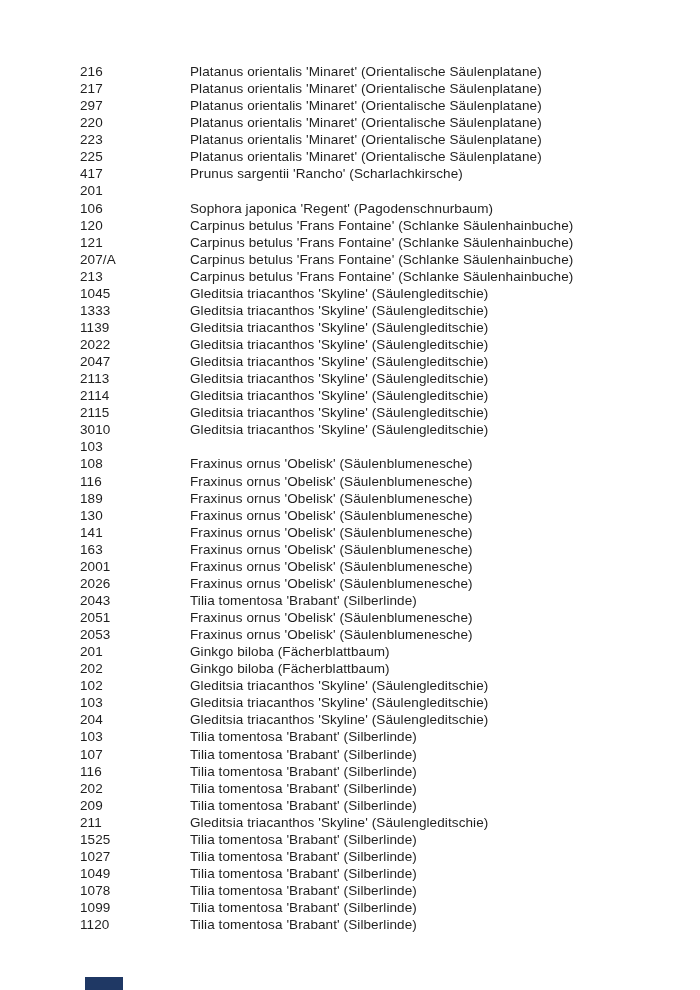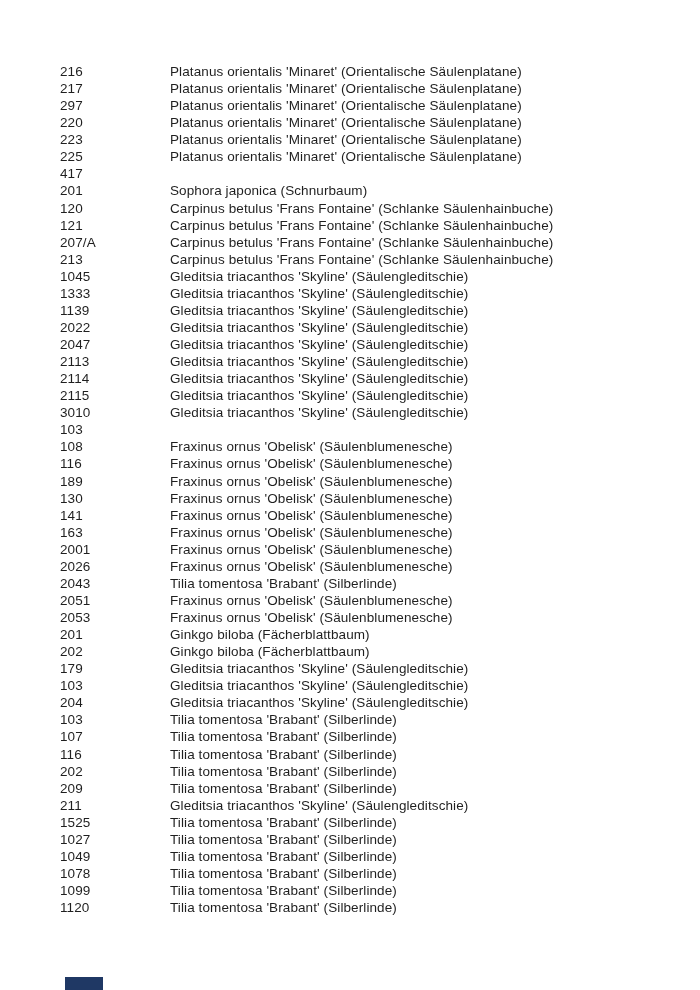--- a/index.html
+++ b/index.html
@@ -11,20 +11,21 @@
     width: 700px;
     height: 990px;
     position: relative;
     overflow: hidden;
     font-family: "Liberation Sans", "DejaVu Sans", sans-serif;
   }
   .page {
     position: absolute;
     inset: 0;
     background: #ffffff;
+    margin-left: 20px;
   }
   .tree-list {
     position: absolute;
     top: 63px;
     left: 60px;
     right: 20px;
   }
   .row {
     display: flex;
     align-items: baseline;
@@ -82,27 +83,31 @@
     <span class="name">Platanus orientalis 'Minaret' (Orientalische Säulenplatane)</span>
   </div>
 
   <div class="row">
     <span class="id">225</span>
     <span class="name">Platanus orientalis 'Minaret' (Orientalische Säulenplatane)</span>
   </div>
 
   <div class="row">
     <span class="id">417</span>
+    <span class="name">Prunus sargentii 'Rancho' (Scharlachkirsche)</span>
   </div>
 
   <div class="row">
     <span class="id">201</span>
-    <span class="name">Sophora japonica (Schnurbaum)</span>
-  </div>
-
+  </div>
+
+  <div class="row">
+    <span class="id">106</span>
+    <span class="name">Sophora japonica 'Regent' (Pagodenschnurbaum)</span>
+  </div>
 
   <div class="row">
     <span class="id">120</span>
     <span class="name">Carpinus betulus 'Frans Fontaine' (Schlanke Säulenhainbuche)</span>
   </div>
 
   <div class="row">
     <span class="id">121</span>
     <span class="name">Carpinus betulus 'Frans Fontaine' (Schlanke Säulenhainbuche)</span>
   </div>
@@ -225,21 +230,21 @@
     <span class="id">201</span>
     <span class="name">Ginkgo biloba (Fächerblattbaum)</span>
   </div>
 
   <div class="row">
     <span class="id">202</span>
     <span class="name">Ginkgo biloba (Fächerblattbaum)</span>
   </div>
 
   <div class="row">
-    <span class="id">179</span>
+    <span class="id">102</span>
     <span class="name">Gleditsia triacanthos 'Skyline' (Säulengleditschie)</span>
   </div>
 
   <div class="row">
     <span class="id">103</span>
     <span class="name">Gleditsia triacanthos 'Skyline' (Säulengleditschie)</span>
   </div>
 
   <div class="row">
     <span class="id">204</span>

